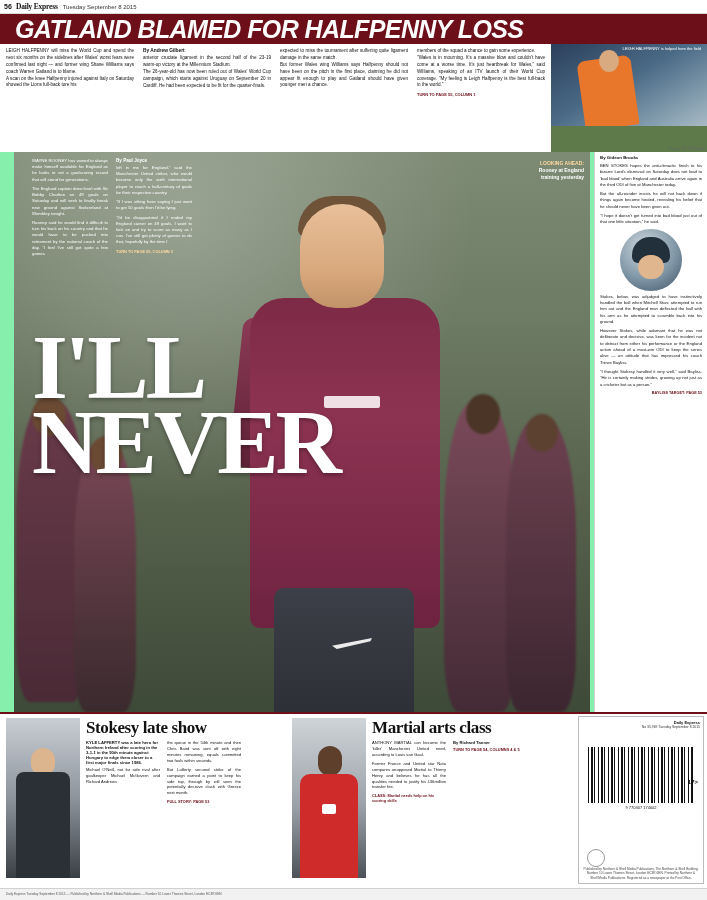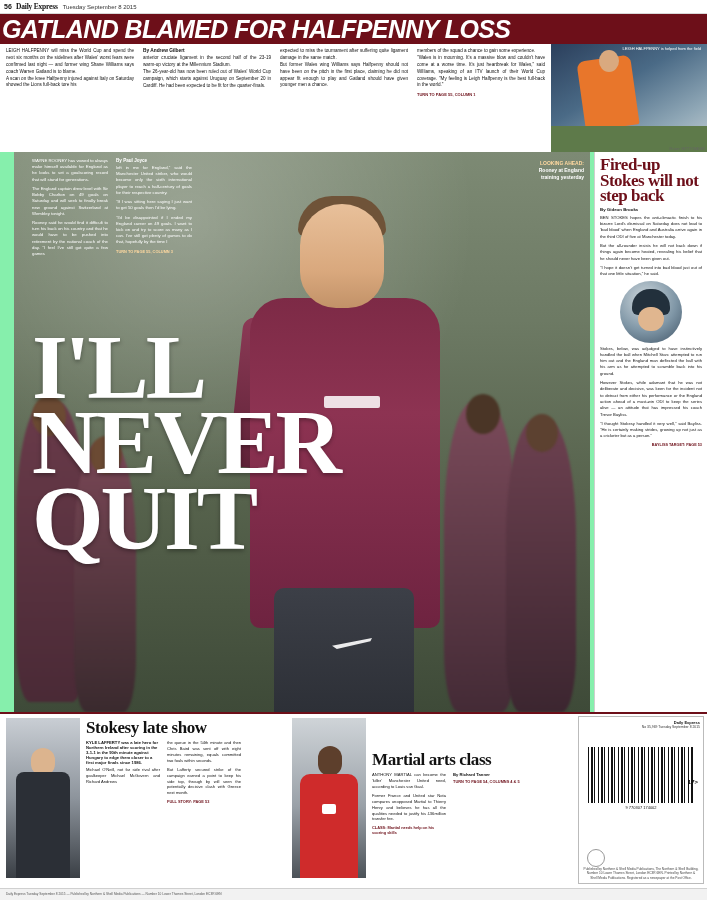--- a/index.html
+++ b/index.html
@@ -45,21 +45,21 @@
     position: absolute; left: 0; top: 14px; width: 707px; height: 30px;
     background: #6d0f19;
   }
   .band .band-title {
     font-family: "Liberation Sans", sans-serif;
     font-weight: bold; font-style: italic;
     color: #ffffff;
     font-size: 25px;
     letter-spacing: -0.6px;
     line-height: 30px;
-    padding-left: 2px;
+    padding-left: 15px;
     white-space: nowrap;
   }
 
   
   .topblock {
     position: absolute; left: 0; top: 44px; width: 707px; height: 108px;
     background: #ffffff;
   }
   .topblock .photo {
     position: absolute; right: 0; top: 0; width: 156px; height: 108px;
@@ -436,27 +436,25 @@
       </div>
 
       <div class="cap-right">
         <div class="cr-title">LOOKING AHEAD:</div>
         <div>Rooney at England training yesterday</div>
       </div>
 
       <div class="bigwords">
         <div>I'LL</div>
         <div>NEVER</div>
-        <div>QUIT</div>
       </div>
     </div>
   </div>
 
   <div class="rail">
-    <h2>Fired-up Stokes will not step back</h2>
     <div class="rail-byline">By Gideon Brooks</div>
     <p>BEN STOKES hopes the anti-climactic finish to his bizarre Lord's dismissal on Saturday does not lead to 'bad blood' when England and Australia arrive again in the third ODI of five at Manchester today.</p>
     <p>But the all-rounder insists he will not back down if things again become heated, revealing his belief that he should never have been given out.</p>
     <p>"I hope it doesn't get turned into bad blood just out of that one little situation," he said.</p>
     <div class="railpic">
       <div class="helmet"></div>
       <div class="face"></div>
     </div>
     <p>Stokes, below, was adjudged to have instinctively handled the ball when Mitchell Starc attempted to run him out and the England man deflected the ball with his arm as he attempted to scramble back into his ground.</p>
     <p>However Stokes, while adamant that he was not deliberate and decisive, was keen for the incident not to detract from either his performance or the England action ahead of a must-win ODI to keep the series alive — an attitude that has impressed his coach Trevor Bayliss.</p>
@@ -485,21 +483,21 @@
         </div>
       </div>
     </div>
 
     <div class="bpic bpic2">
       <div class="fc"></div>
       <div class="kit"></div>
       <div class="badge"></div>
     </div>
 
-    <div class="bstory" style="left:372px; width:200px;margin-top:32px;">
+    <div class="bstory" style="left:372px; width:200px;">
       <h3>Martial arts class</h3>
       <div class="bcols">
         <div class="bcol">
           <p>ANTHONY MARTIAL can become the 'killer' Manchester United need, according to Louis van Gaal.</p>
           <p>Former France and United star Nota compares unopposed Martial to Thierry Henry and believes he has all the qualities needed to justify his £36million transfer fee.</p>
           <div class="jump">CLASS: Martial needs help on his scoring skills</div>
         </div>
         <div class="bcol">
           <div class="byline">By Richard Tanner</div>
           <div class="jump">TURN TO PAGE 54, COLUMNS 4 &amp; 5</div>

